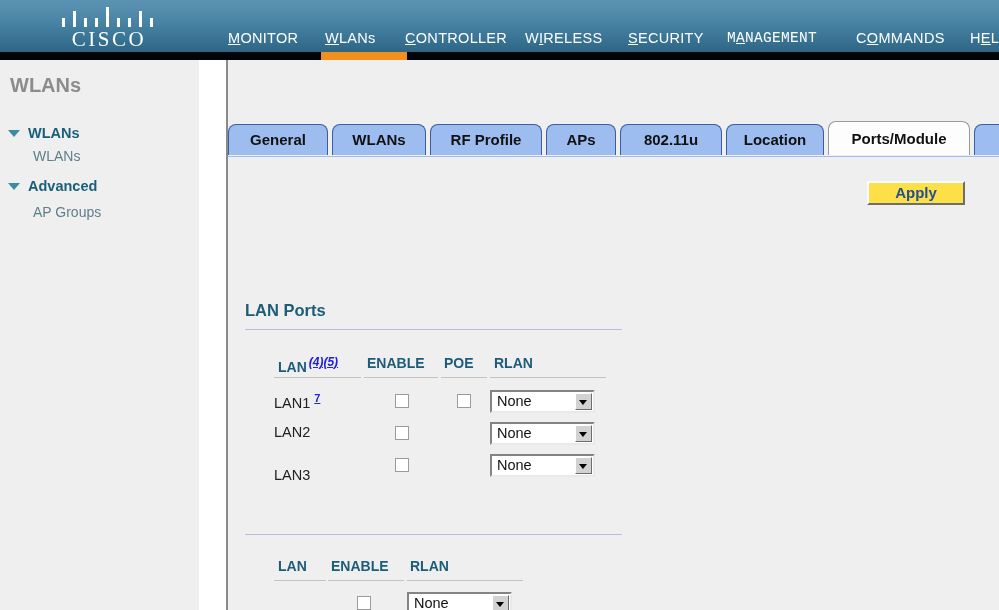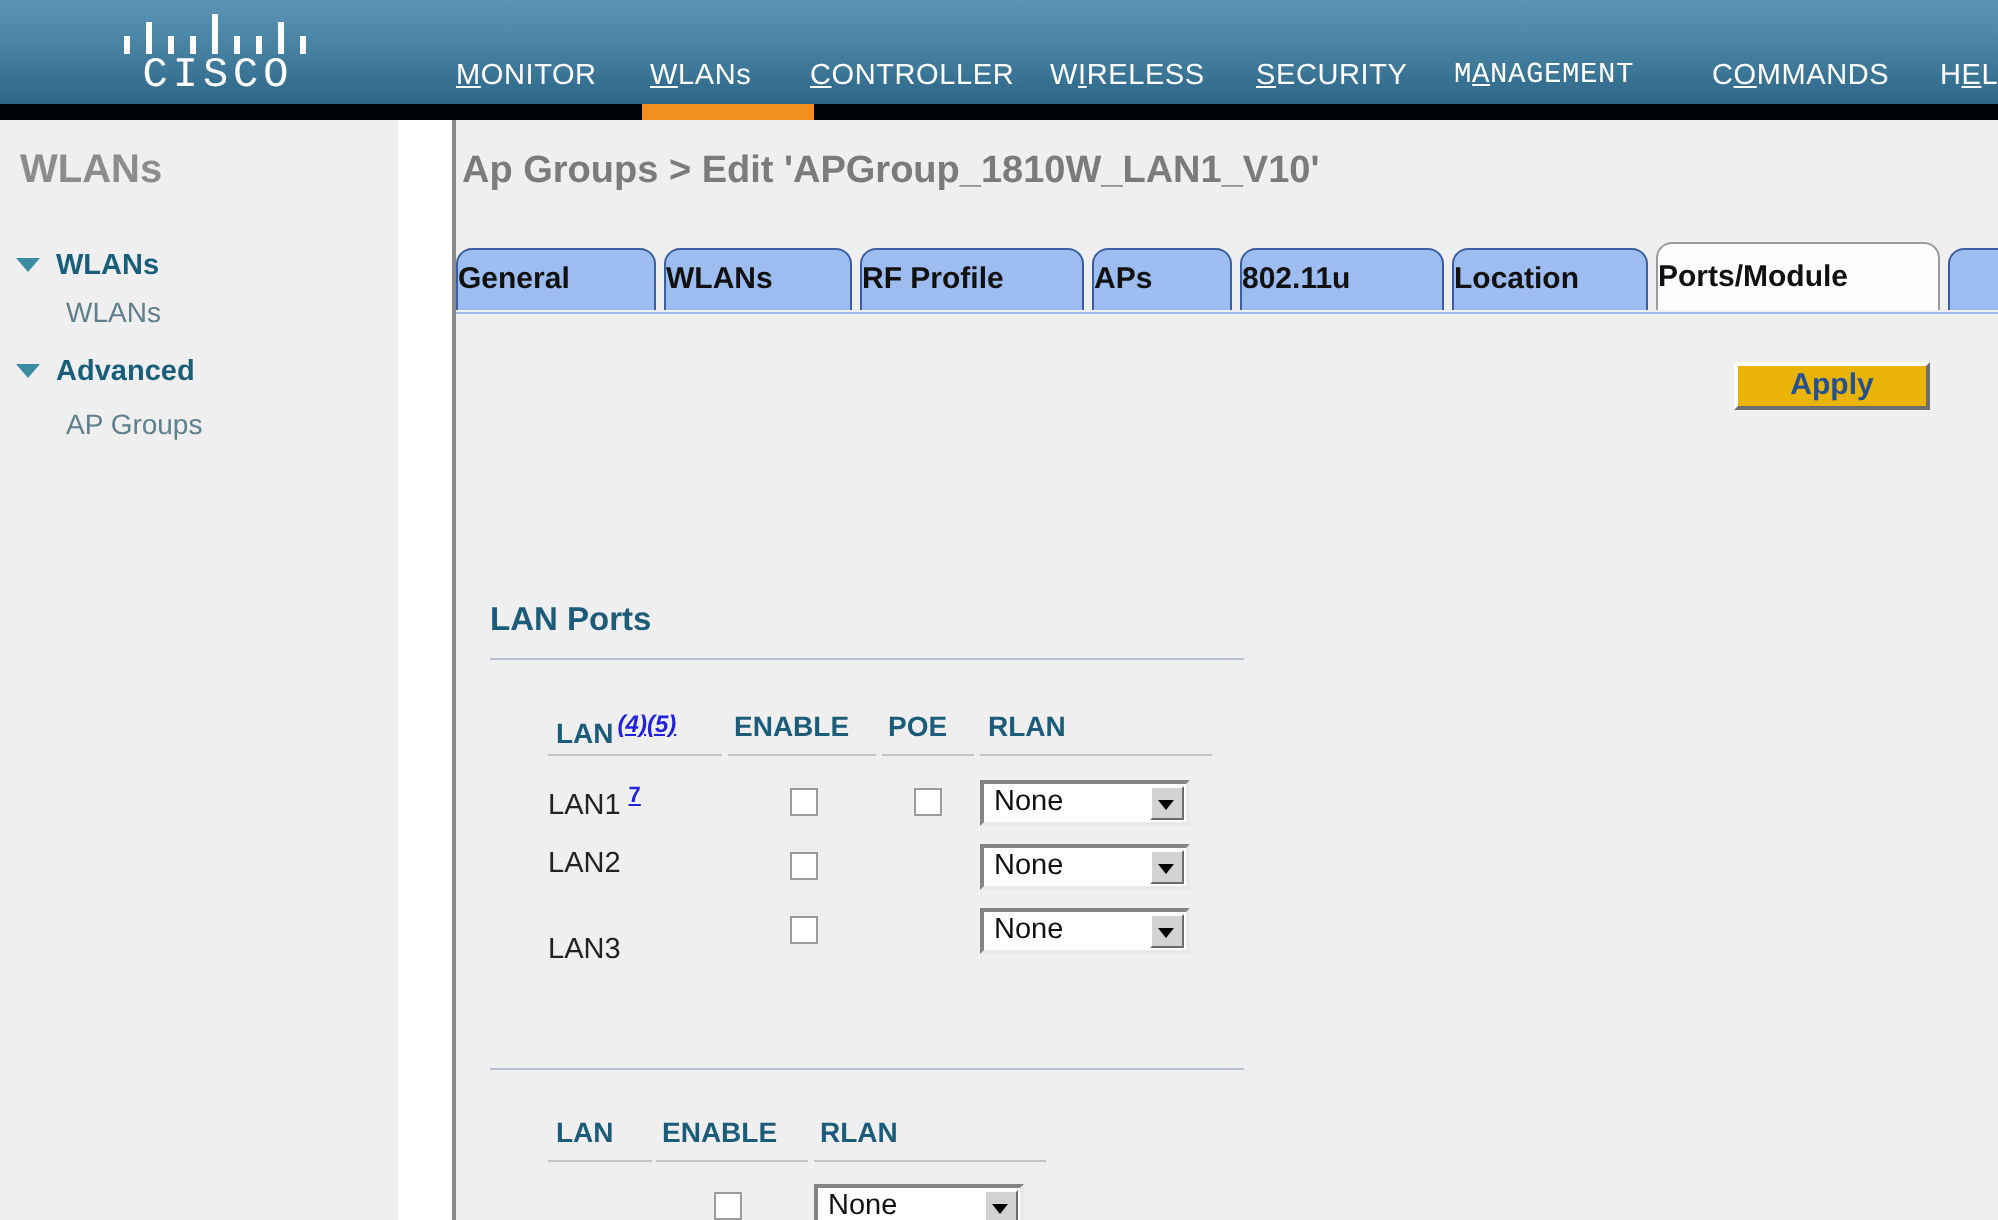--- a/index.html
+++ b/index.html
@@ -22,21 +22,21 @@
     width: 100px; height: 42px;
   }
   .logo-bars {
     position: relative; height: 20px; width: 96px; margin: 0 auto;
   }
   .logo-bars i {
     position: absolute; bottom: 0;
     width: 3px; background: #ffffff; display: block;
   }
   .logo-text {
-    font-family: Liberation Mono, monospace;
+    font-family: Liberation Serif, serif;
     color: #ffffff; font-size: 21px; letter-spacing: 2.5px;
     text-align: center; font-weight: 400; line-height: 22px;
     margin-top: 1px; text-indent: 2px;
   }
 
   #nav {
     position: absolute; left: 0; top: 0;
     height: 52px; width: 814px;
   }
   .nav-item {
@@ -122,21 +122,21 @@
   }
   .tab {
     position: absolute; top: 0;
     height: 31px;
     background: #9dbdf0;
     border: 1px solid #3a5fa0;
     border-bottom: none;
     border-radius: 8px 8px 0 0;
     color: #111111;
     font-size: 15px; font-weight: bold;
-    text-align: left;
+    text-align: center;
     line-height: 29px;
     white-space: nowrap;
     font-family: "Liberation Sans", sans-serif;
     overflow: hidden;
   }
   .tab.active {
     background: #fdfdfd;
     border: 1px solid #9a9a9a;
     border-bottom: none;
     height: 34px;
@@ -150,21 +150,21 @@
   #panel {
     position: absolute; left: 0; top: 97px;
     width: 771px; height: 453px;
     background: #efefef;
   }
 
   
   #apply-button {
     position: absolute; left: 639px; top: 24px;
     width: 98px; height: 24px;
-    background: #eab308;
+    background: #fde047;
     border-top: 2px solid #fbfcfe;
     border-left: 2px solid #fbfcfe;
     border-right: 2px solid #6d6d6d;
     border-bottom: 2px solid #6d6d6d;
     color: #24518f;
     font-size: 15px; font-weight: bold;
     text-align: center; line-height: 20px;
     cursor: pointer;
     font-family: "Liberation Sans", sans-serif;
   }
@@ -288,21 +288,20 @@
       <div class="tree-leaf" style="top: 88px;">WLANs</div>
       <div class="tree-group" style="top: 118px;"><span class="tri"></span><span>Advanced</span></div>
       <div class="tree-leaf" style="top: 144px;">AP Groups</div>
     </div>
 </div>
 <div id="sidebar-gap"></div>
 <div id="sidebar-divider"></div>
 
 <div id="content">
 
-  <div id="page-title">Ap Groups &gt; Edit  'APGroup_1810W_LAN1_V10'</div>
 
   <div id="tabbar">
       <div class="tab" style="left: 0px; width: 100px;"><span>General</span></div>
       <div class="tab" style="left: 104px; width: 94px;"><span>WLANs</span></div>
       <div class="tab" style="left: 202px; width: 112px;"><span>RF Profile</span></div>
       <div class="tab" style="left: 318px; width: 70px;"><span>APs</span></div>
       <div class="tab" style="left: 392px; width: 102px;"><span>802.11u</span></div>
       <div class="tab active" style="left: 600px; width: 142px; top: -3px;"><span style="line-height: 34px;">Ports/Module</span></div>
       <div class="tab" style="left: 498px; width: 98px;"><span>Location</span></div>
       <div class="tab" style="left: 746px; width: 60px;"><span></span></div>

